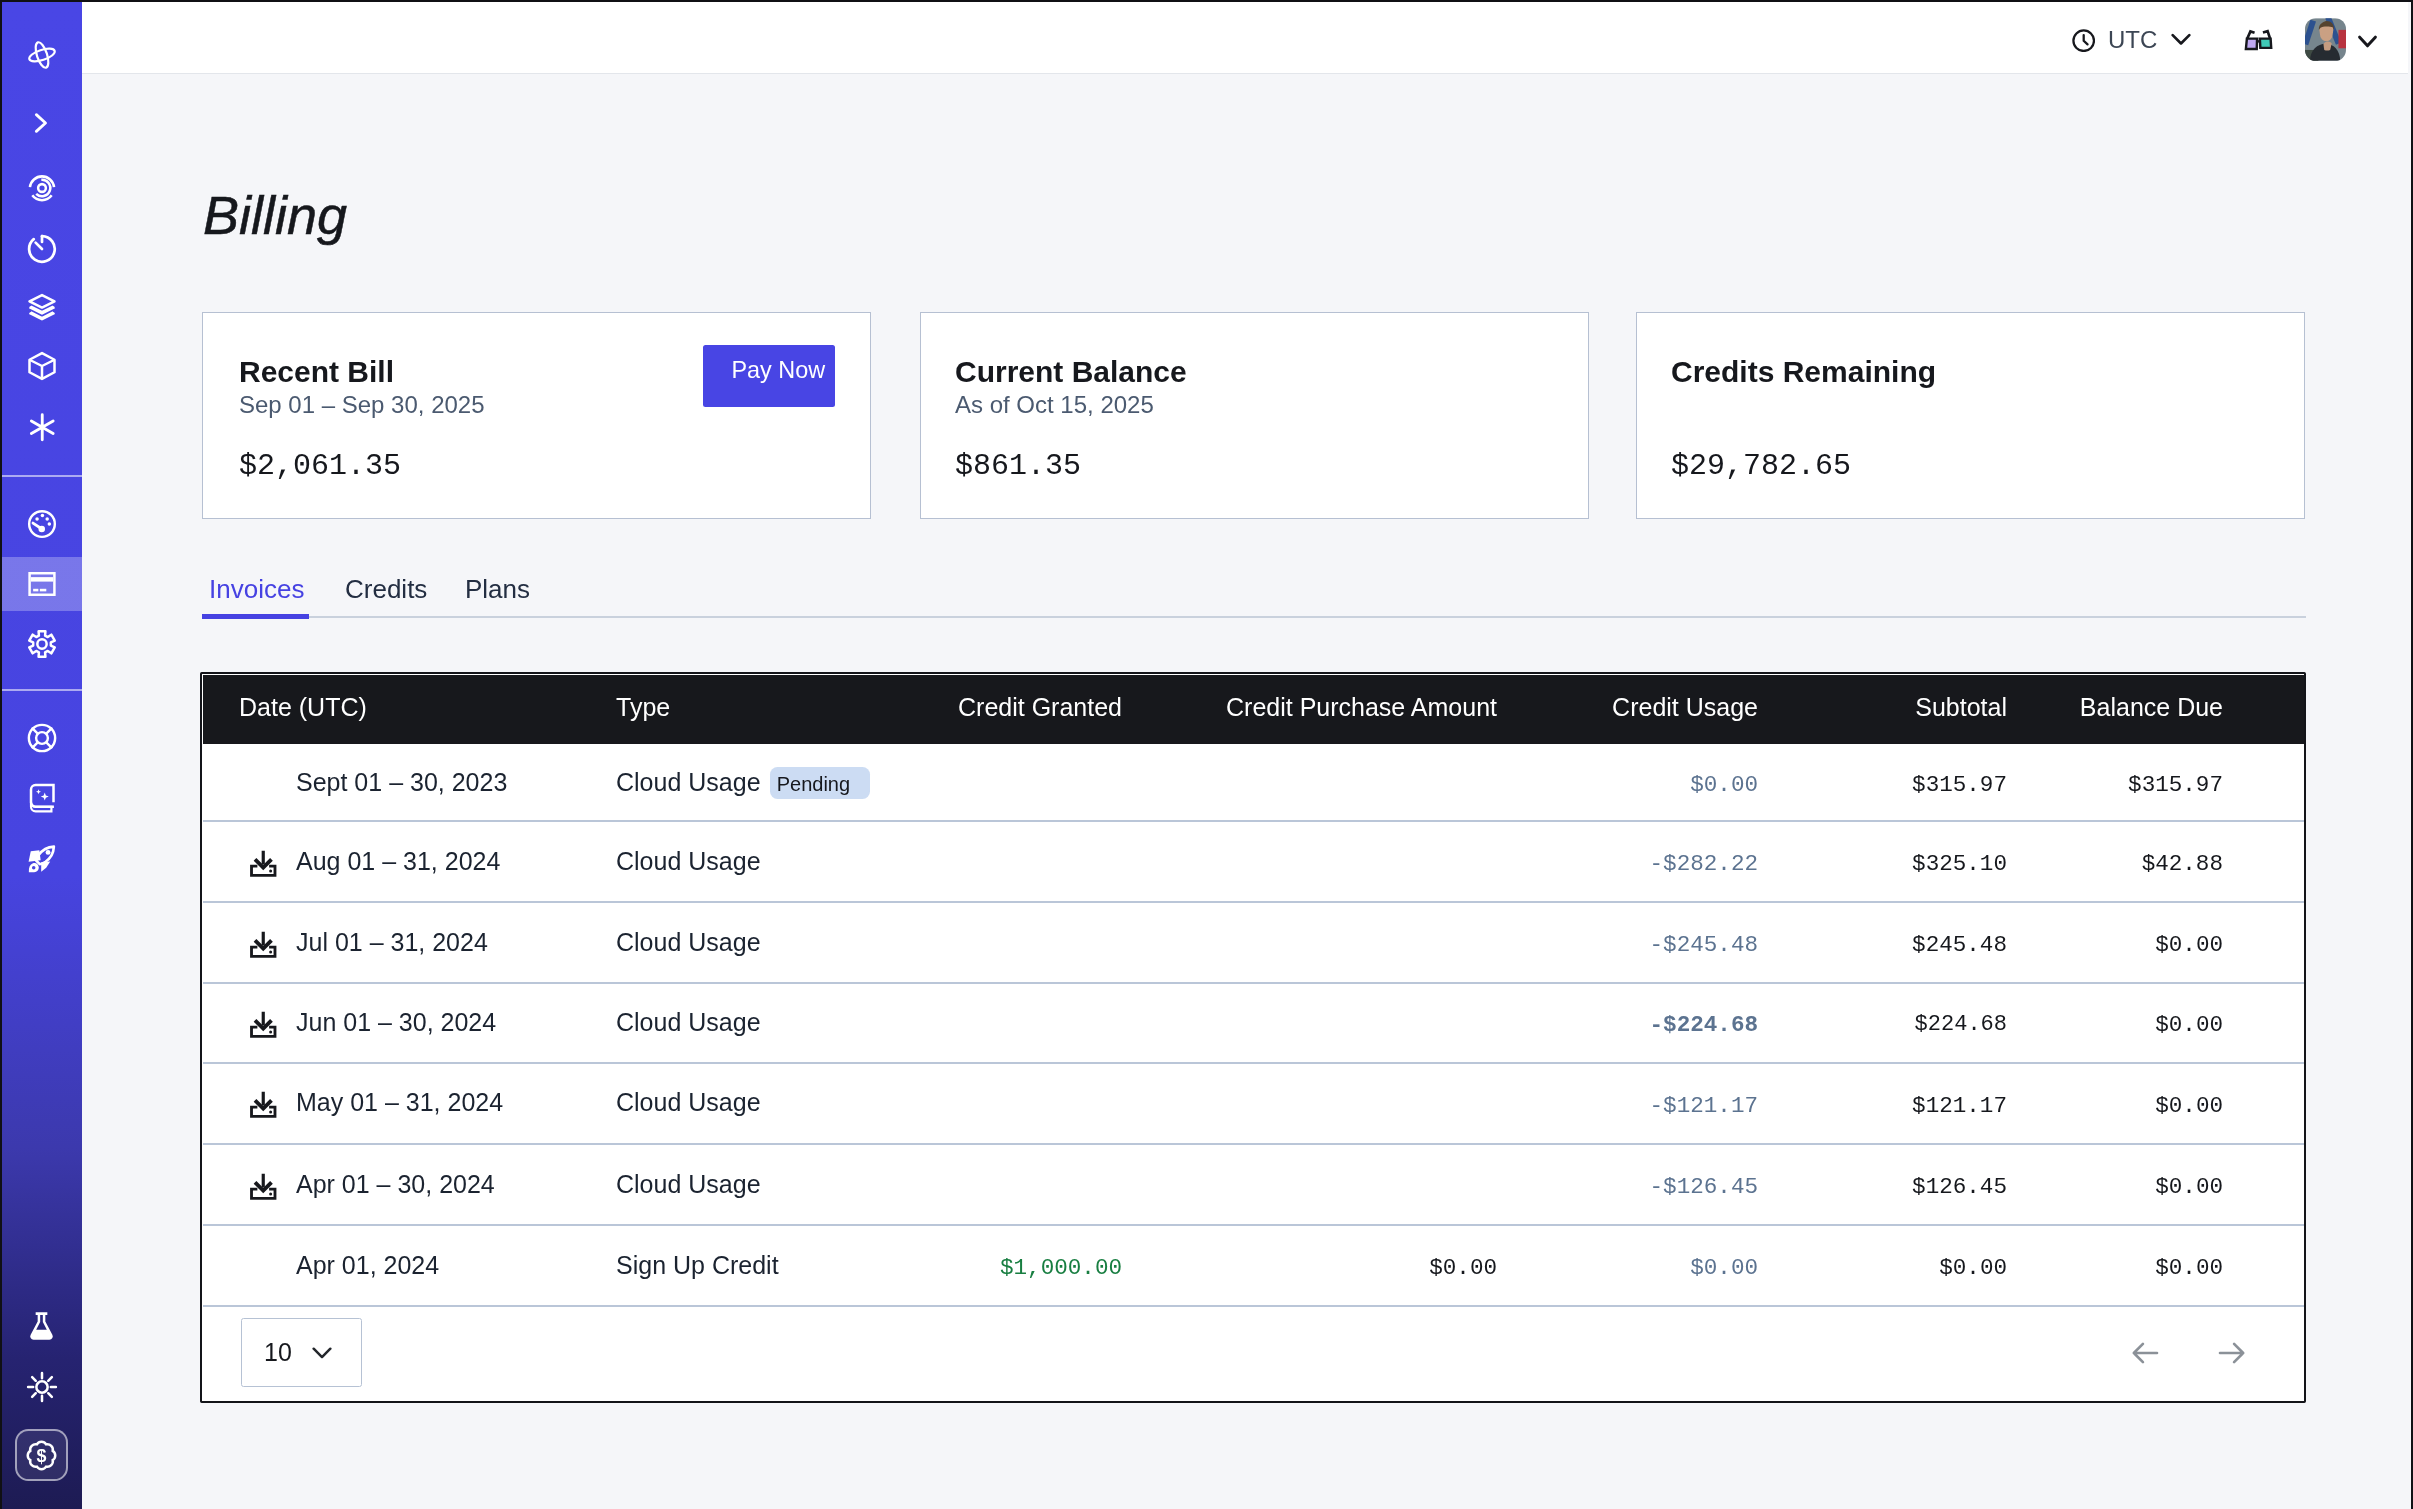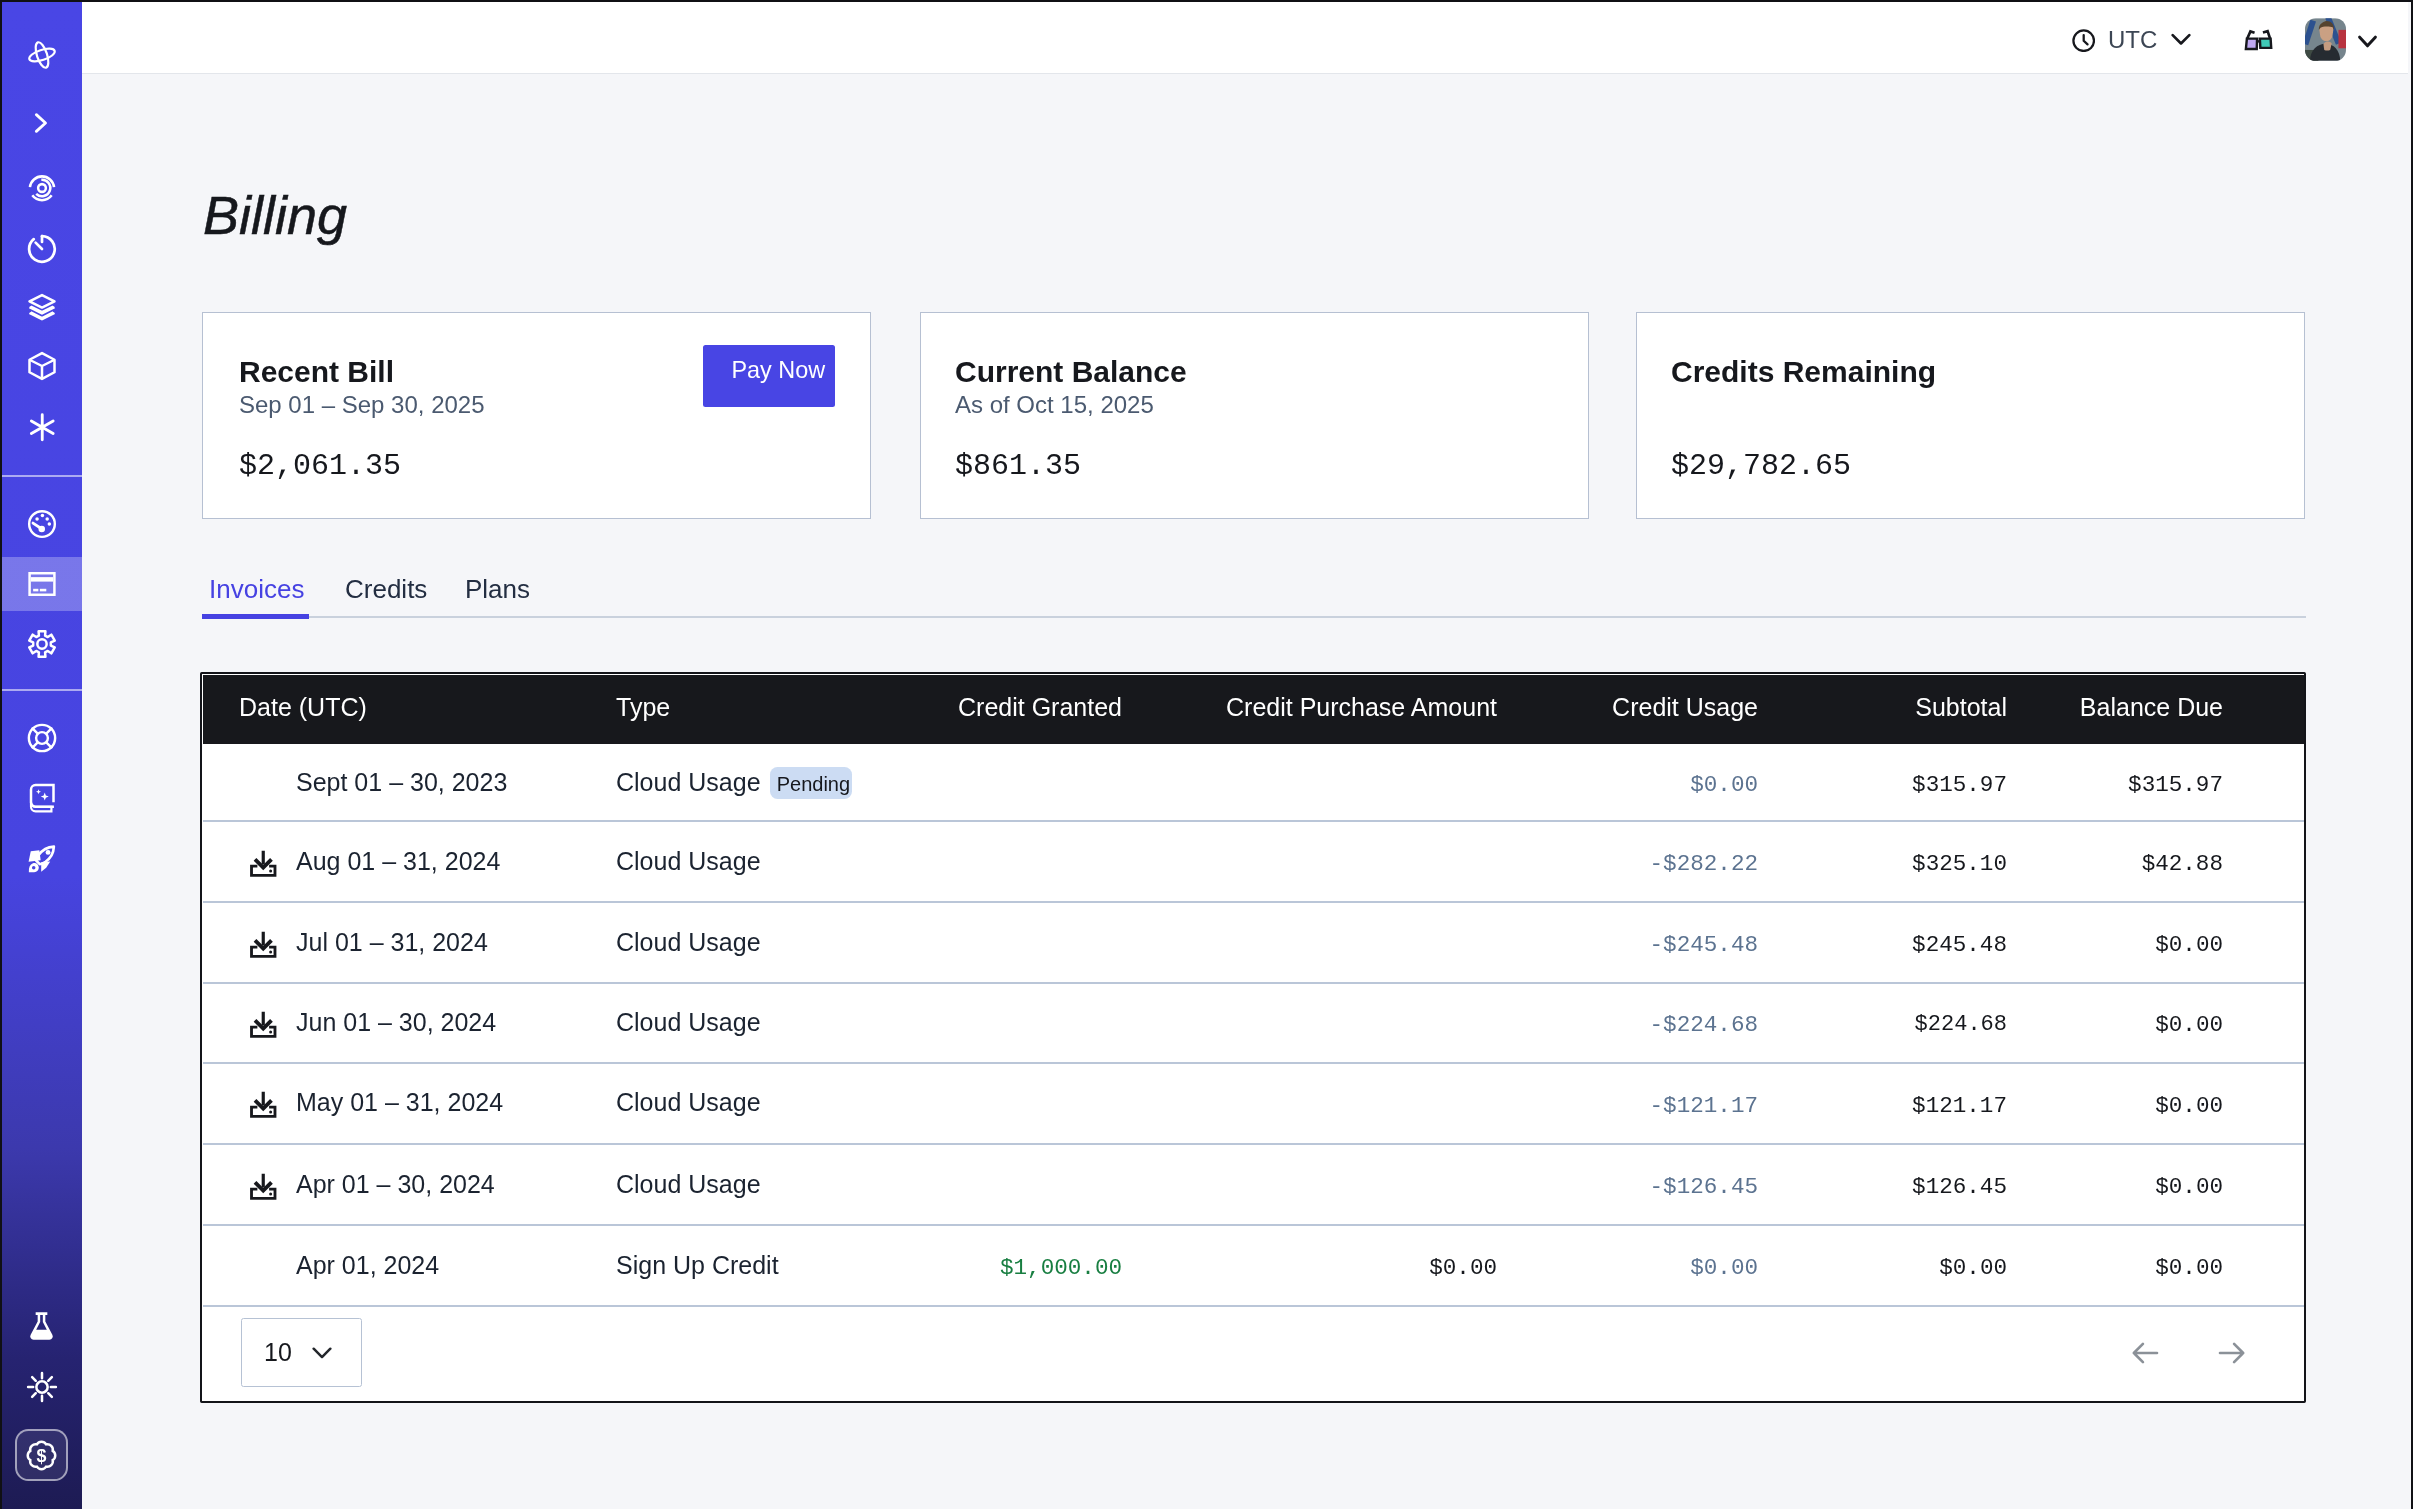--- a/index.html
+++ b/index.html
@@ -35,21 +35,21 @@
   #tabind { left:202px; top:614px; width:107px; height:5px; background:#4642e2; }
 
   
   #tablebox { left:200px; top:672px; width:2106px; height:731px; background:#fff; border:2.5px solid #131419; border-radius:1.7px; }
   #thead { left:203px; top:675px; width:2101px; height:69px; background:#17181c; }
   .rowline { position:absolute; left:203px; width:2101px; height:1.7px; background:#bac6d8; }
 
   
   #pagesel { left:241px; top:1318px; width:121px; height:69px; border:1.7px solid #b6c2d4; border-radius:2.5px; background:#fff; }
 
-  .badge { position:absolute; left:770px; top:767px; width:82px; height:32px; background:#ccdcf3; border-radius:7.5px; }
+  .badge { position:absolute; left:770px; top:767px; width:100px; height:32px; background:#ccdcf3; border-radius:7.5px; }
 </style>
 </head>
 <body>
 <div id="page">
   <div class="abs" id="sidebar"></div>
   <div class="abs" id="topedge"></div>
   <div class="abs" id="leftedge"></div>
   <div class="abs" id="rightedge"></div>
   <div class="abs" id="topbar"></div>
 
@@ -277,21 +277,21 @@
     <div class="txt" style="left:616px; top:930px; font-size:25px; color:#1b2330;">Cloud Usage</div>
     <div class="txt mono r" style="right:655px; top:934px; font-size:22.6px; color:#5c7390;">-$245.48</div>
     <div class="txt mono r" style="right:406px; top:934px; font-size:22.6px; color:#16181d;">$245.48</div>
     <div class="txt mono r" style="right:190px; top:934px; font-size:22.6px; color:#16181d;">$0.00</div>
 
     <svg class="abs" style="left:249px; top:1010px;" width="28.5" height="28.5" viewBox="0 0 34 34">
         <use href="#dl"></use>
       </svg>
     <div class="txt" style="left:296px; top:1010px; font-size:25px; color:#1b2330;">Jun 01 – 30, 2024</div>
     <div class="txt" style="left:616px; top:1010px; font-size:25px; color:#1b2330;">Cloud Usage</div>
-    <div class="txt mono r" style="right:655px; top:1014px; font-size:22.6px; color:#5c7390;">-$224.68</div>
+    <div class="txt mono r" style="right:655px; top:1014px; font-size:22.6px; color:#5c7390;font-weight:bold;">-$224.68</div>
     <div class="txt mono r" style="right:406px; top:1014px; font-size:22px; color:#16181d;">$224.68</div>
     <div class="txt mono r" style="right:190px; top:1014px; font-size:22.6px; color:#16181d;">$0.00</div>
 
     <svg class="abs" style="left:249px; top:1090px;" width="28.5" height="28.5" viewBox="0 0 34 34">
         <use href="#dl"></use>
       </svg>
     <div class="txt" style="left:296px; top:1090px; font-size:25px; color:#1b2330;">May 01 – 31, 2024</div>
     <div class="txt" style="left:616px; top:1090px; font-size:25px; color:#1b2330;">Cloud Usage</div>
     <div class="txt mono r" style="right:655px; top:1095px; font-size:22.6px; color:#5c7390;">-$121.17</div>
     <div class="txt mono r" style="right:406px; top:1095px; font-size:22.6px; color:#16181d;">$121.17</div>

